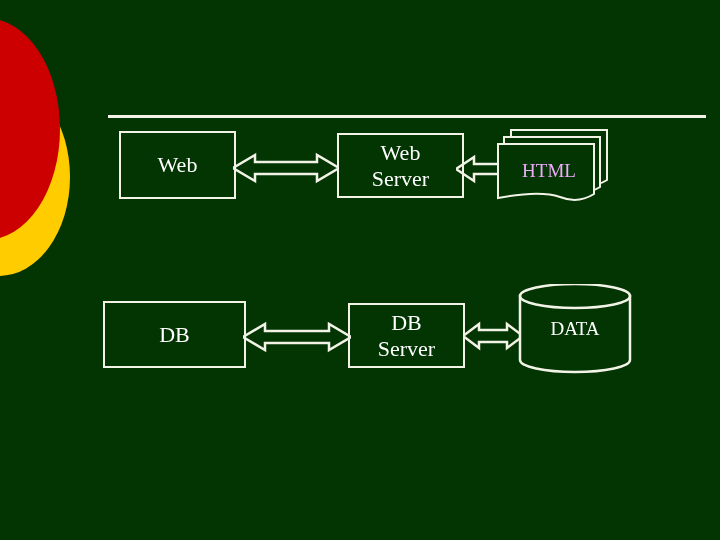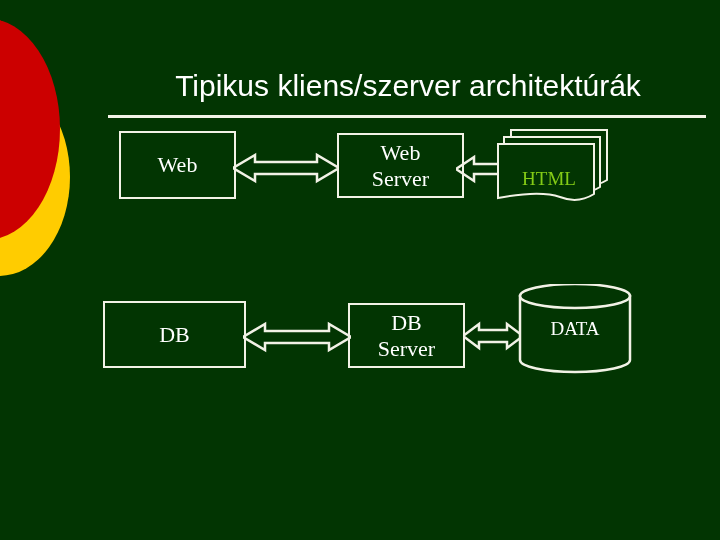--- a/index.html
+++ b/index.html
@@ -96,25 +96,25 @@
     width: 126px;
     height: 80px;
   }
   #html-stack-label {
     position: absolute;
     left: 0;
     top: 0;
     width: 100px;
     height: 54px;
     margin-left: 4px;
-    margin-top: 24px;
+    margin-top: 16px;
     display: flex;
     align-items: center;
     justify-content: center;
-    color: #84cc16;
+    color: #f0abfc;
     font-size: 19px;
     font-family: "Liberation Serif", "DejaVu Serif", serif;
     pointer-events: none;
   }
 
   
   #data-cylinder {
     position: absolute;
     left: 518px;
     top: 284px;
@@ -137,21 +137,20 @@
   }
 </style>
 </head>
 <body>
 
 <div id="slide">
 
   <div class="deco-circle" id="deco-yellow"></div>
   <div class="deco-circle" id="deco-red"></div>
 
-  <div id="title">Tipikus kliens/szerver architektúrák</div>
   <div id="title-rule"></div>
 
   <div class="node-box" id="box-web-browser">
     <span class="l1">Web</span>
   </div>
 
   <div class="arrow" id="arrow-browser-server">
     <svg width="106" height="36" viewBox="0 0 106 36" xmlns="http://www.w3.org/2000/svg">
       <polygon points="0,18 22,5 22,12 84,12 84,5 106,18 84,31 84,24 22,24 22,31" fill="none" stroke="#F2F2E6" stroke-width="2.5" stroke-linejoin="miter"></polygon>
     </svg>

